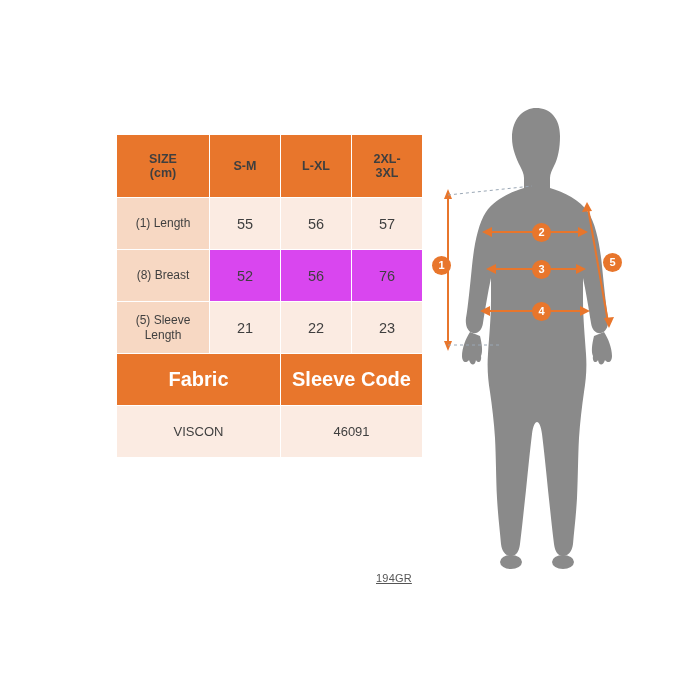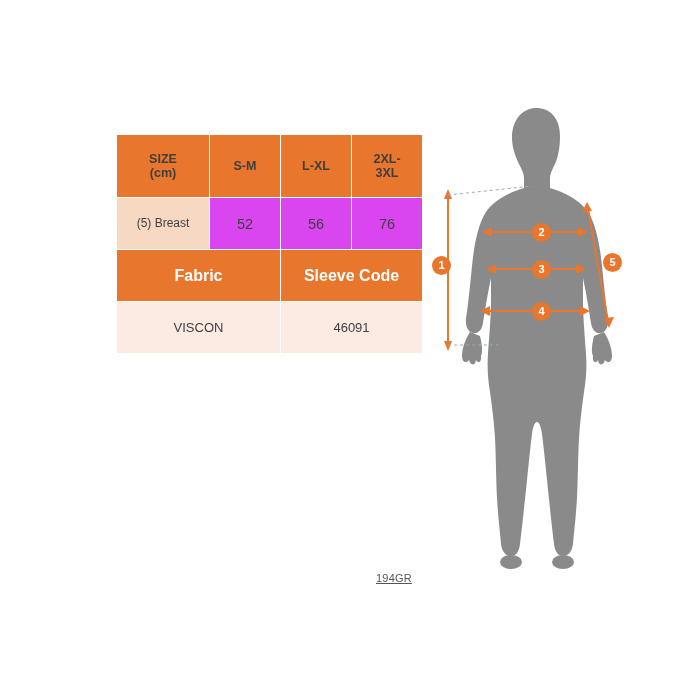--- a/index.html
+++ b/index.html
@@ -66,21 +66,21 @@
     color: #3f3f3f;
   }
   td.val.alt {
     background: #d946ef;
   }
 
   tr.footer-head td {
     background: #e8762c;
     color: #ffffff;
     font-weight: bold;
-    font-size: 16px;
+    font-size: 20px;
     height: 48px;
   }
   tr.footer-vals td {
     background: #fbebe2;
     font-size: 13px;
     color: #3f3f3f;
     height: 48px;
   }
 
   .code-note {
@@ -139,24 +139,39 @@
         <th class="col-val">S-M</th>
         <th class="col-val">L-XL</th>
         <th class="col-val">
           <div>2XL-</div>
           <div>3XL</div>
         </th>
       </tr>
     </thead>
     <tbody>
       <tr>
-        <td class="rowlabel">(5) Breast</td>
+        <td class="rowlabel">(1) Length</td>
+        <td class="val">55</td>
+        <td class="val">56</td>
+        <td class="val">57</td>
+      </tr>
+      <tr>
+        <td class="rowlabel">(8) Breast</td>
         <td class="val alt">52</td>
         <td class="val alt">56</td>
         <td class="val alt">76</td>
+      </tr>
+      <tr>
+        <td class="rowlabel">
+          <div>(5) Sleeve</div>
+          <div>Length</div>
+        </td>
+        <td class="val">21</td>
+        <td class="val">22</td>
+        <td class="val">23</td>
       </tr>
       <tr class="footer-head">
         <td colspan="2">Fabric</td>
         <td colspan="2">Sleeve Code</td>
       </tr>
       <tr class="footer-vals">
         <td colspan="2">VISCON</td>
         <td colspan="2">46091</td>
       </tr>
     </tbody>

